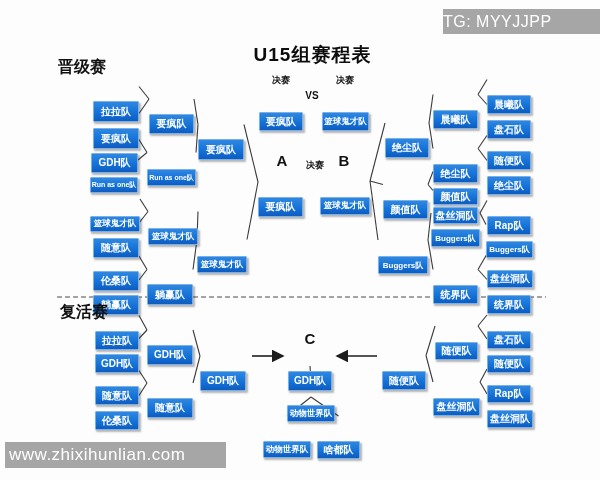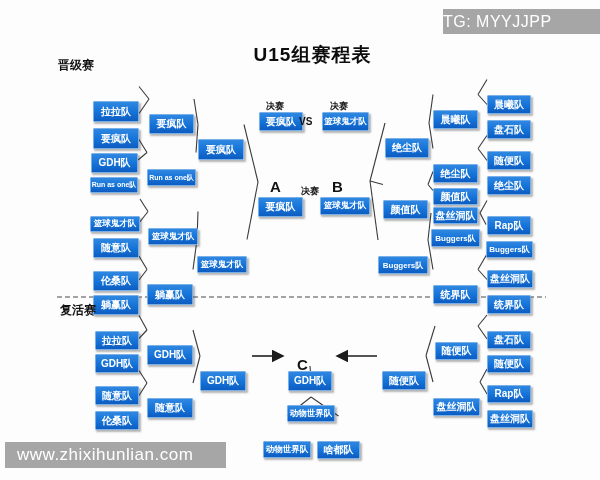--- a/index.html
+++ b/index.html
@@ -21,33 +21,33 @@
   #node-layer{position:absolute;left:0;top:0;width:494px;height:480px;margin-top:25px;}
   .team-box{
     position:absolute;box-sizing:border-box;
     background:linear-gradient(180deg,#2f87e0 0%,var(--box-blue) 55%,var(--box-blue-dark) 100%);
     border:1px solid var(--box-border);
     box-shadow:1.5px 2px 2px rgba(50,50,50,0.35);
     color:#ffffff;font-weight:bold;
     display:flex;align-items:center;justify-content:center;
     white-space:nowrap;overflow:hidden;border-radius:1px;
   }
-  .static-label{position:absolute;color:#111;text-align:left;margin-top:26px;}
-  .section-label{position:absolute;color:#111;font-weight:bold;font-size:12px;text-align:center;}
+  .static-label{position:absolute;color:#111;text-align:center;}
+  .section-label{position:absolute;color:#111;font-weight:bold;font-size:16px;text-align:center;}
   .page-title{position:absolute;left:230px;top:42px;width:165px;text-align:center;
     font-size:19px;font-weight:bold;color:#0d0d0d;letter-spacing:1px;}
   .round-label{font-size:9px;font-weight:bold;}
   .slot-label{font-size:15px;font-weight:bold;}
   .vs-label{font-size:10px;font-weight:bold;}
   .watermark{
     position:absolute;background:var(--watermark-bg);color:#ffffff;
     display:flex;align-items:center;font-size:16px;letter-spacing:0.5px;
   }
   #wm-top{left:443px;top:9px;width:157px;height:25px;box-sizing:border-box;}
-  #wm-bottom{left:5px;top:442px;width:221px;height:26px;padding-left:12px;box-sizing:border-box;font-size:17px;}
+  #wm-bottom{left:5px;top:442px;width:221px;height:26px;padding-left:4px;box-sizing:border-box;font-size:17px;}
 </style>
 </head>
 <body>
 
 <div id="canvas">
 
   <svg id="edge-svg" xmlns="http://www.w3.org/2000/svg">
     <defs>
       <marker id="arrowhead" markerWidth="9" markerHeight="9" refX="7" refY="4" orient="auto">
         <path d="M0,0 L8,4 L0,8 Z" fill="#1d1d1d"></path>

